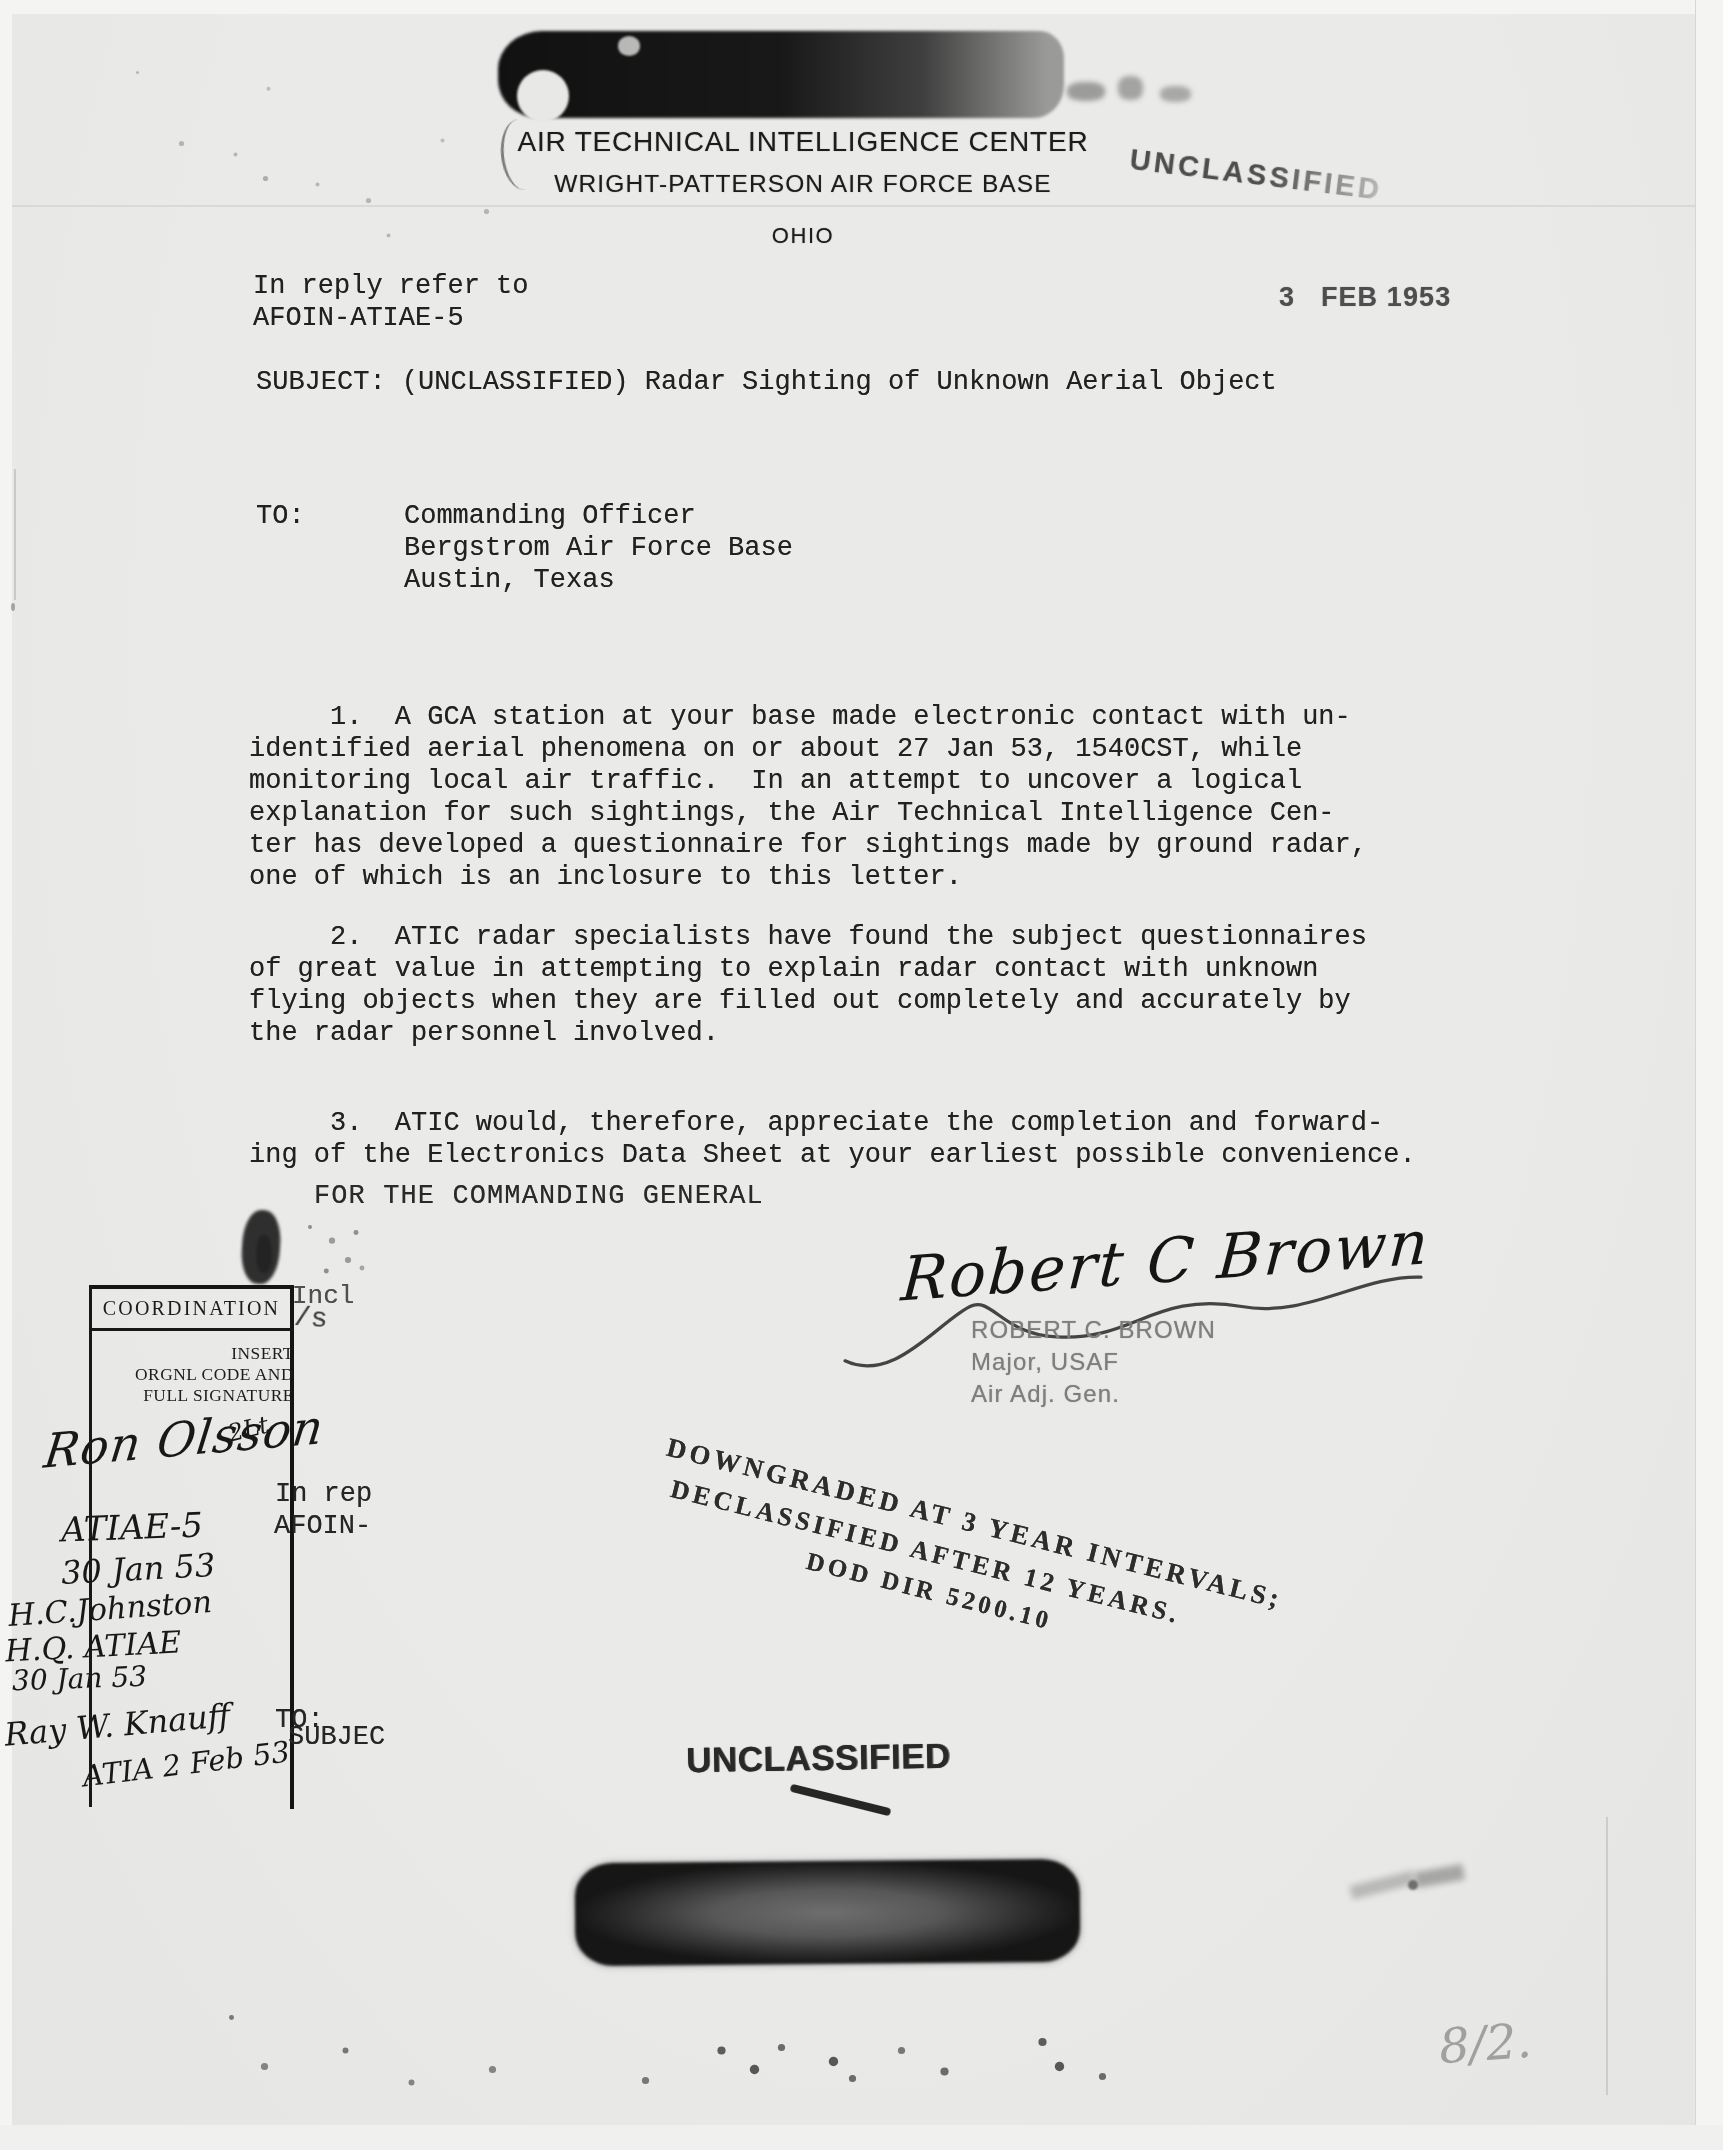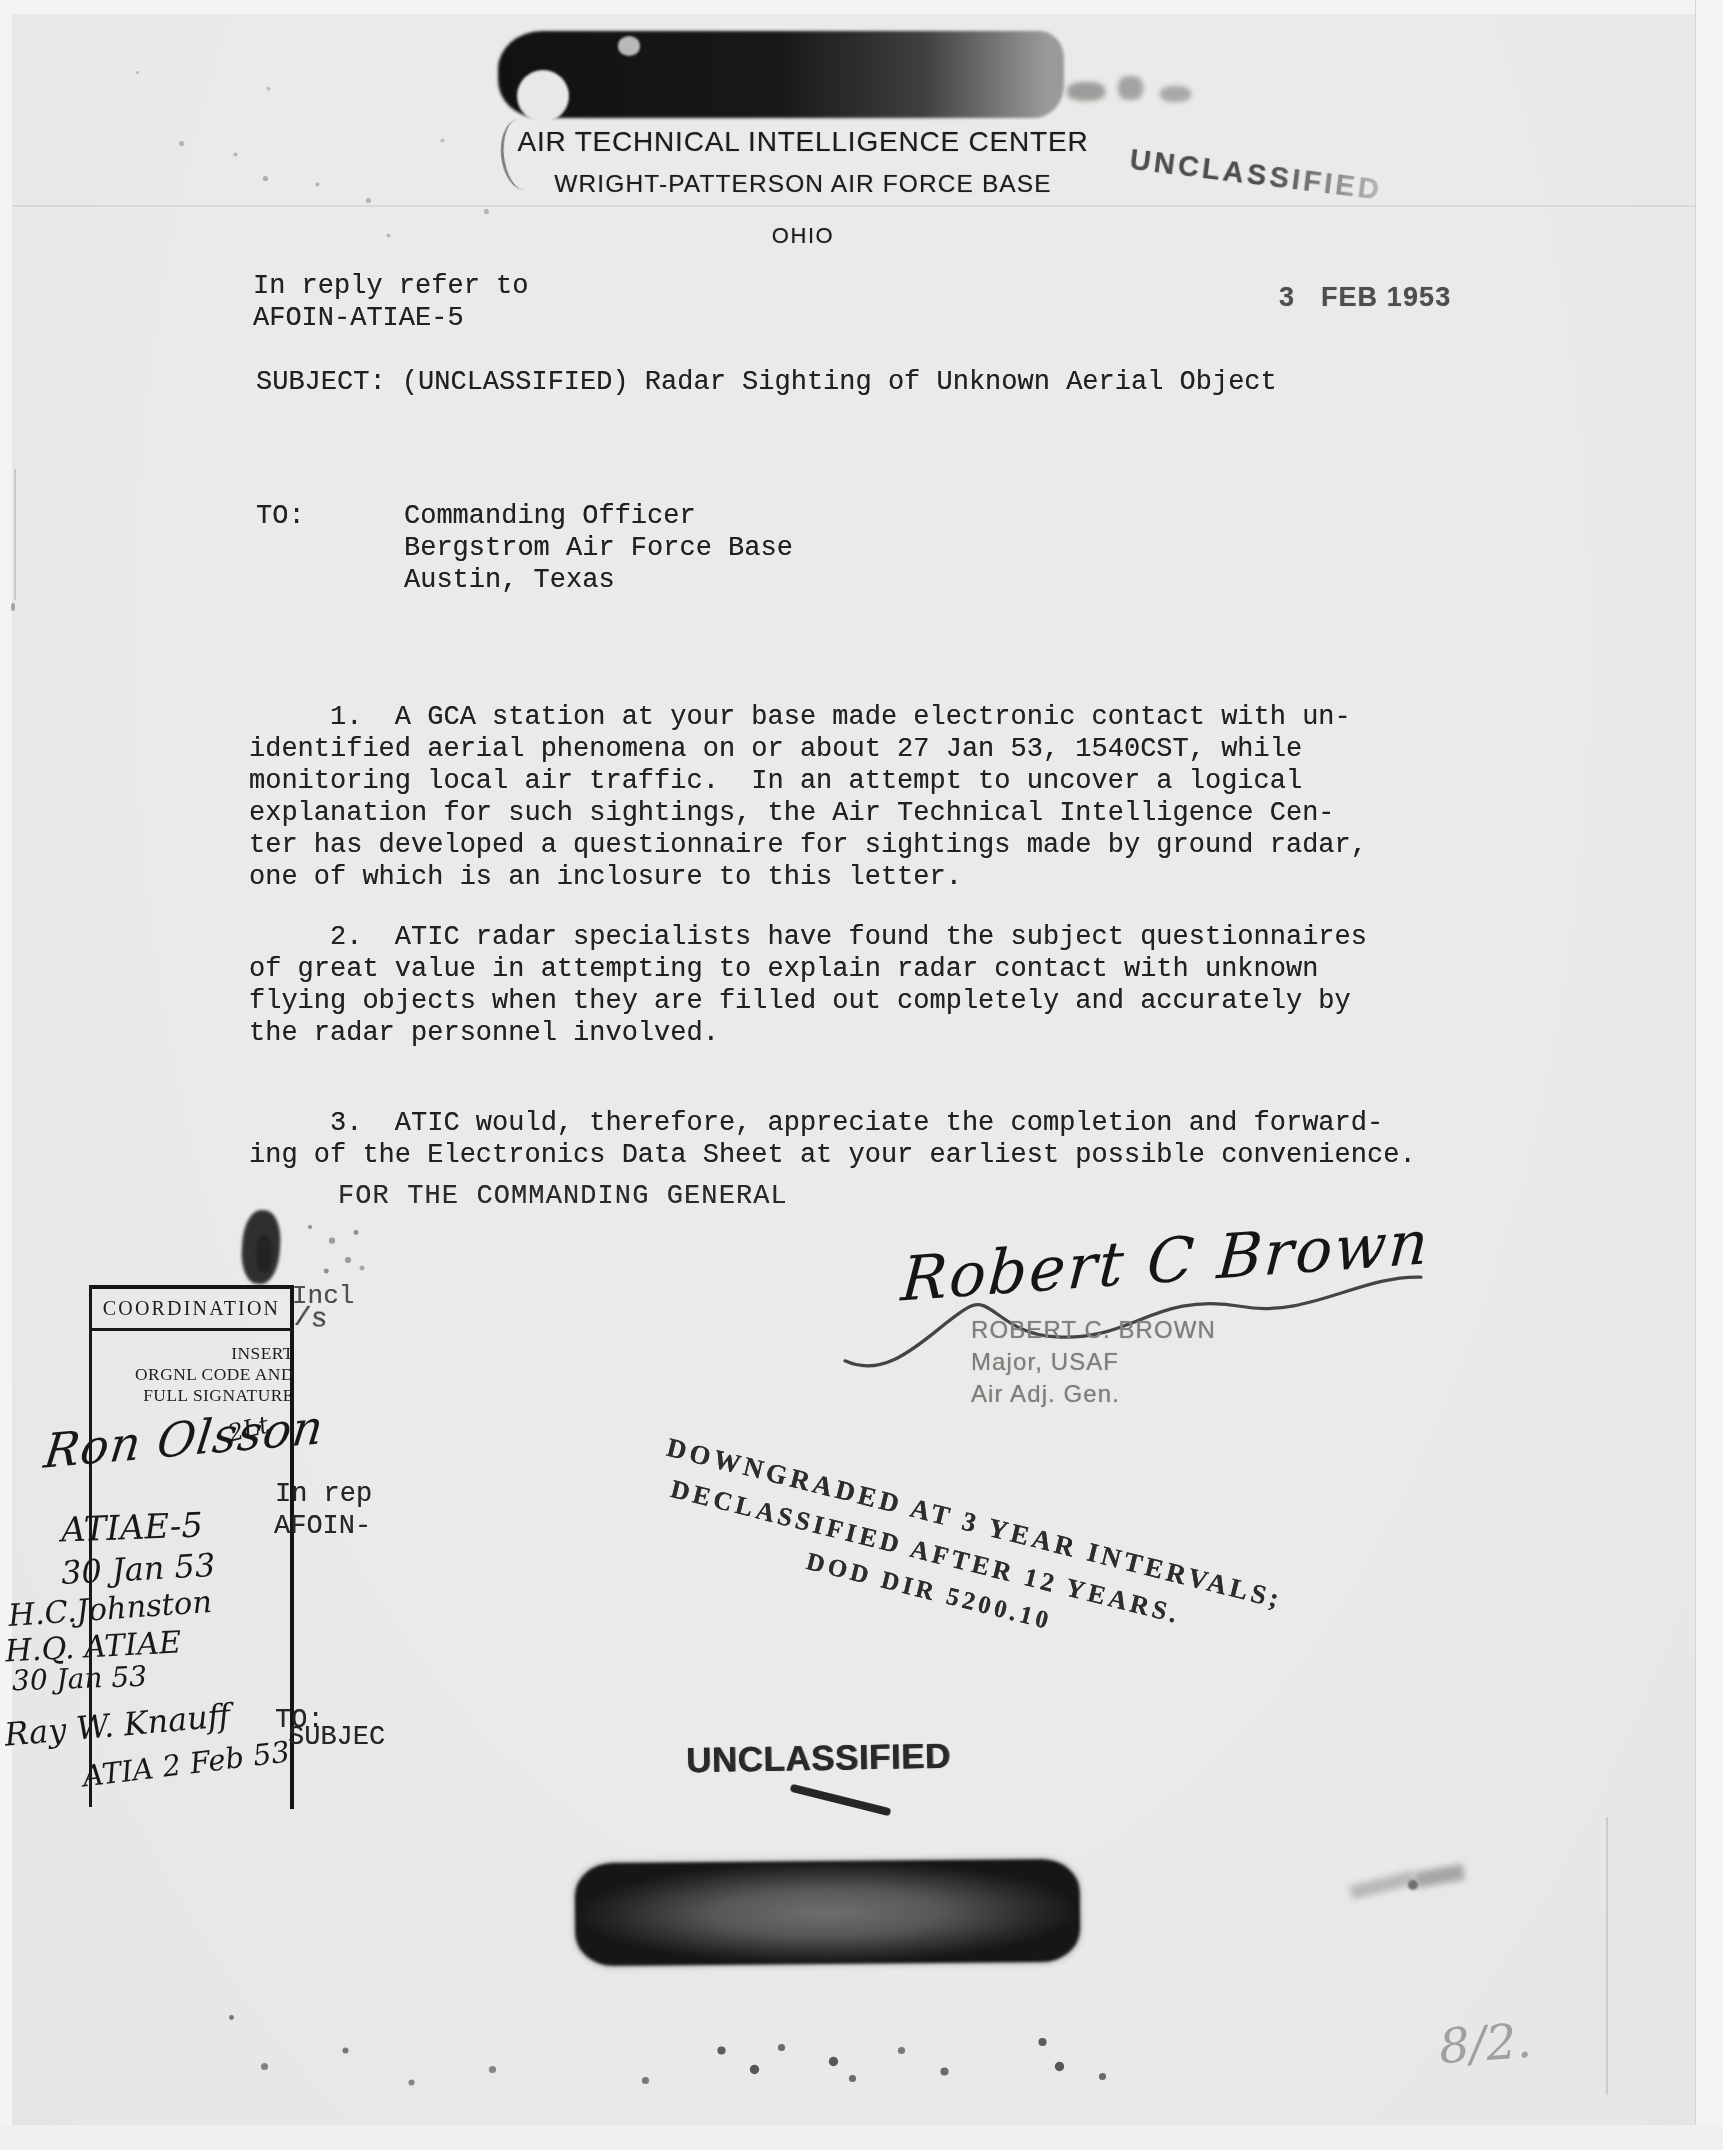--- a/index.html
+++ b/index.html
@@ -70,21 +70,21 @@
 monitoring local air traffic.  In an attempt to uncover a logical
 explanation for such sightings, the Air Technical Intelligence Cen-
 ter has developed a questionnaire for sightings made by ground radar,
 one of which is an inclosure to this letter.</div>
   <div class="abs mono" style="left:249px;top:921px;">     2.  ATIC radar specialists have found the subject questionnaires
 of great value in attempting to explain radar contact with unknown
 flying objects when they are filled out completely and accurately by
 the radar personnel involved.</div>
   <div class="abs mono" style="left:249px;top:1107px;">     3.  ATIC would, therefore, appreciate the completion and forward-
 ing of the Electronics Data Sheet at your earliest possible convenience.</div>
-  <div class="abs mono" style="left:338px;top:1180px;letter-spacing:1.1px;color:#2a2a2a;filter:blur(0.2px);text-align:right;">FOR THE COMMANDING GENERAL</div>
+  <div class="abs mono" style="left:314px;top:1180px;letter-spacing:1.1px;color:#2a2a2a;filter:blur(0.2px);text-align:right;">FOR THE COMMANDING GENERAL</div>
 
   <svg class="abs" style="left:828px;top:1225px;" width="610" height="163" viewBox="0 0 1120 300">
     <path d="M30,250 C120,292 200,180 260,150 C300,130 320,202 420,206 C560,214 600,122 760,150 C880,172 980,92 1090,96" stroke="#1a1a1a" stroke-width="6" fill="none" stroke-linecap="round" opacity="0.8"></path>
   </svg>
   <div class="abs hand" style="left:904px;top:1243px;font-size:61px;letter-spacing:2.2px;transform:rotate(-4deg) skewX(-8deg);transform-origin:left top;color:#151515;">Robert C Brown</div>
   <div class="abs" style="left:971px;top:1314px;font-family:'Liberation Sans',sans-serif;font-size:24px;line-height:32px;letter-spacing:1.1px;color:#7e7e7c;text-shadow:0 0 1.1px #9a9a98;">
     <div>ROBERT C. BROWN</div>
     <div>Major, USAF</div>
     <div>Air Adj. Gen.</div>
   </div>

